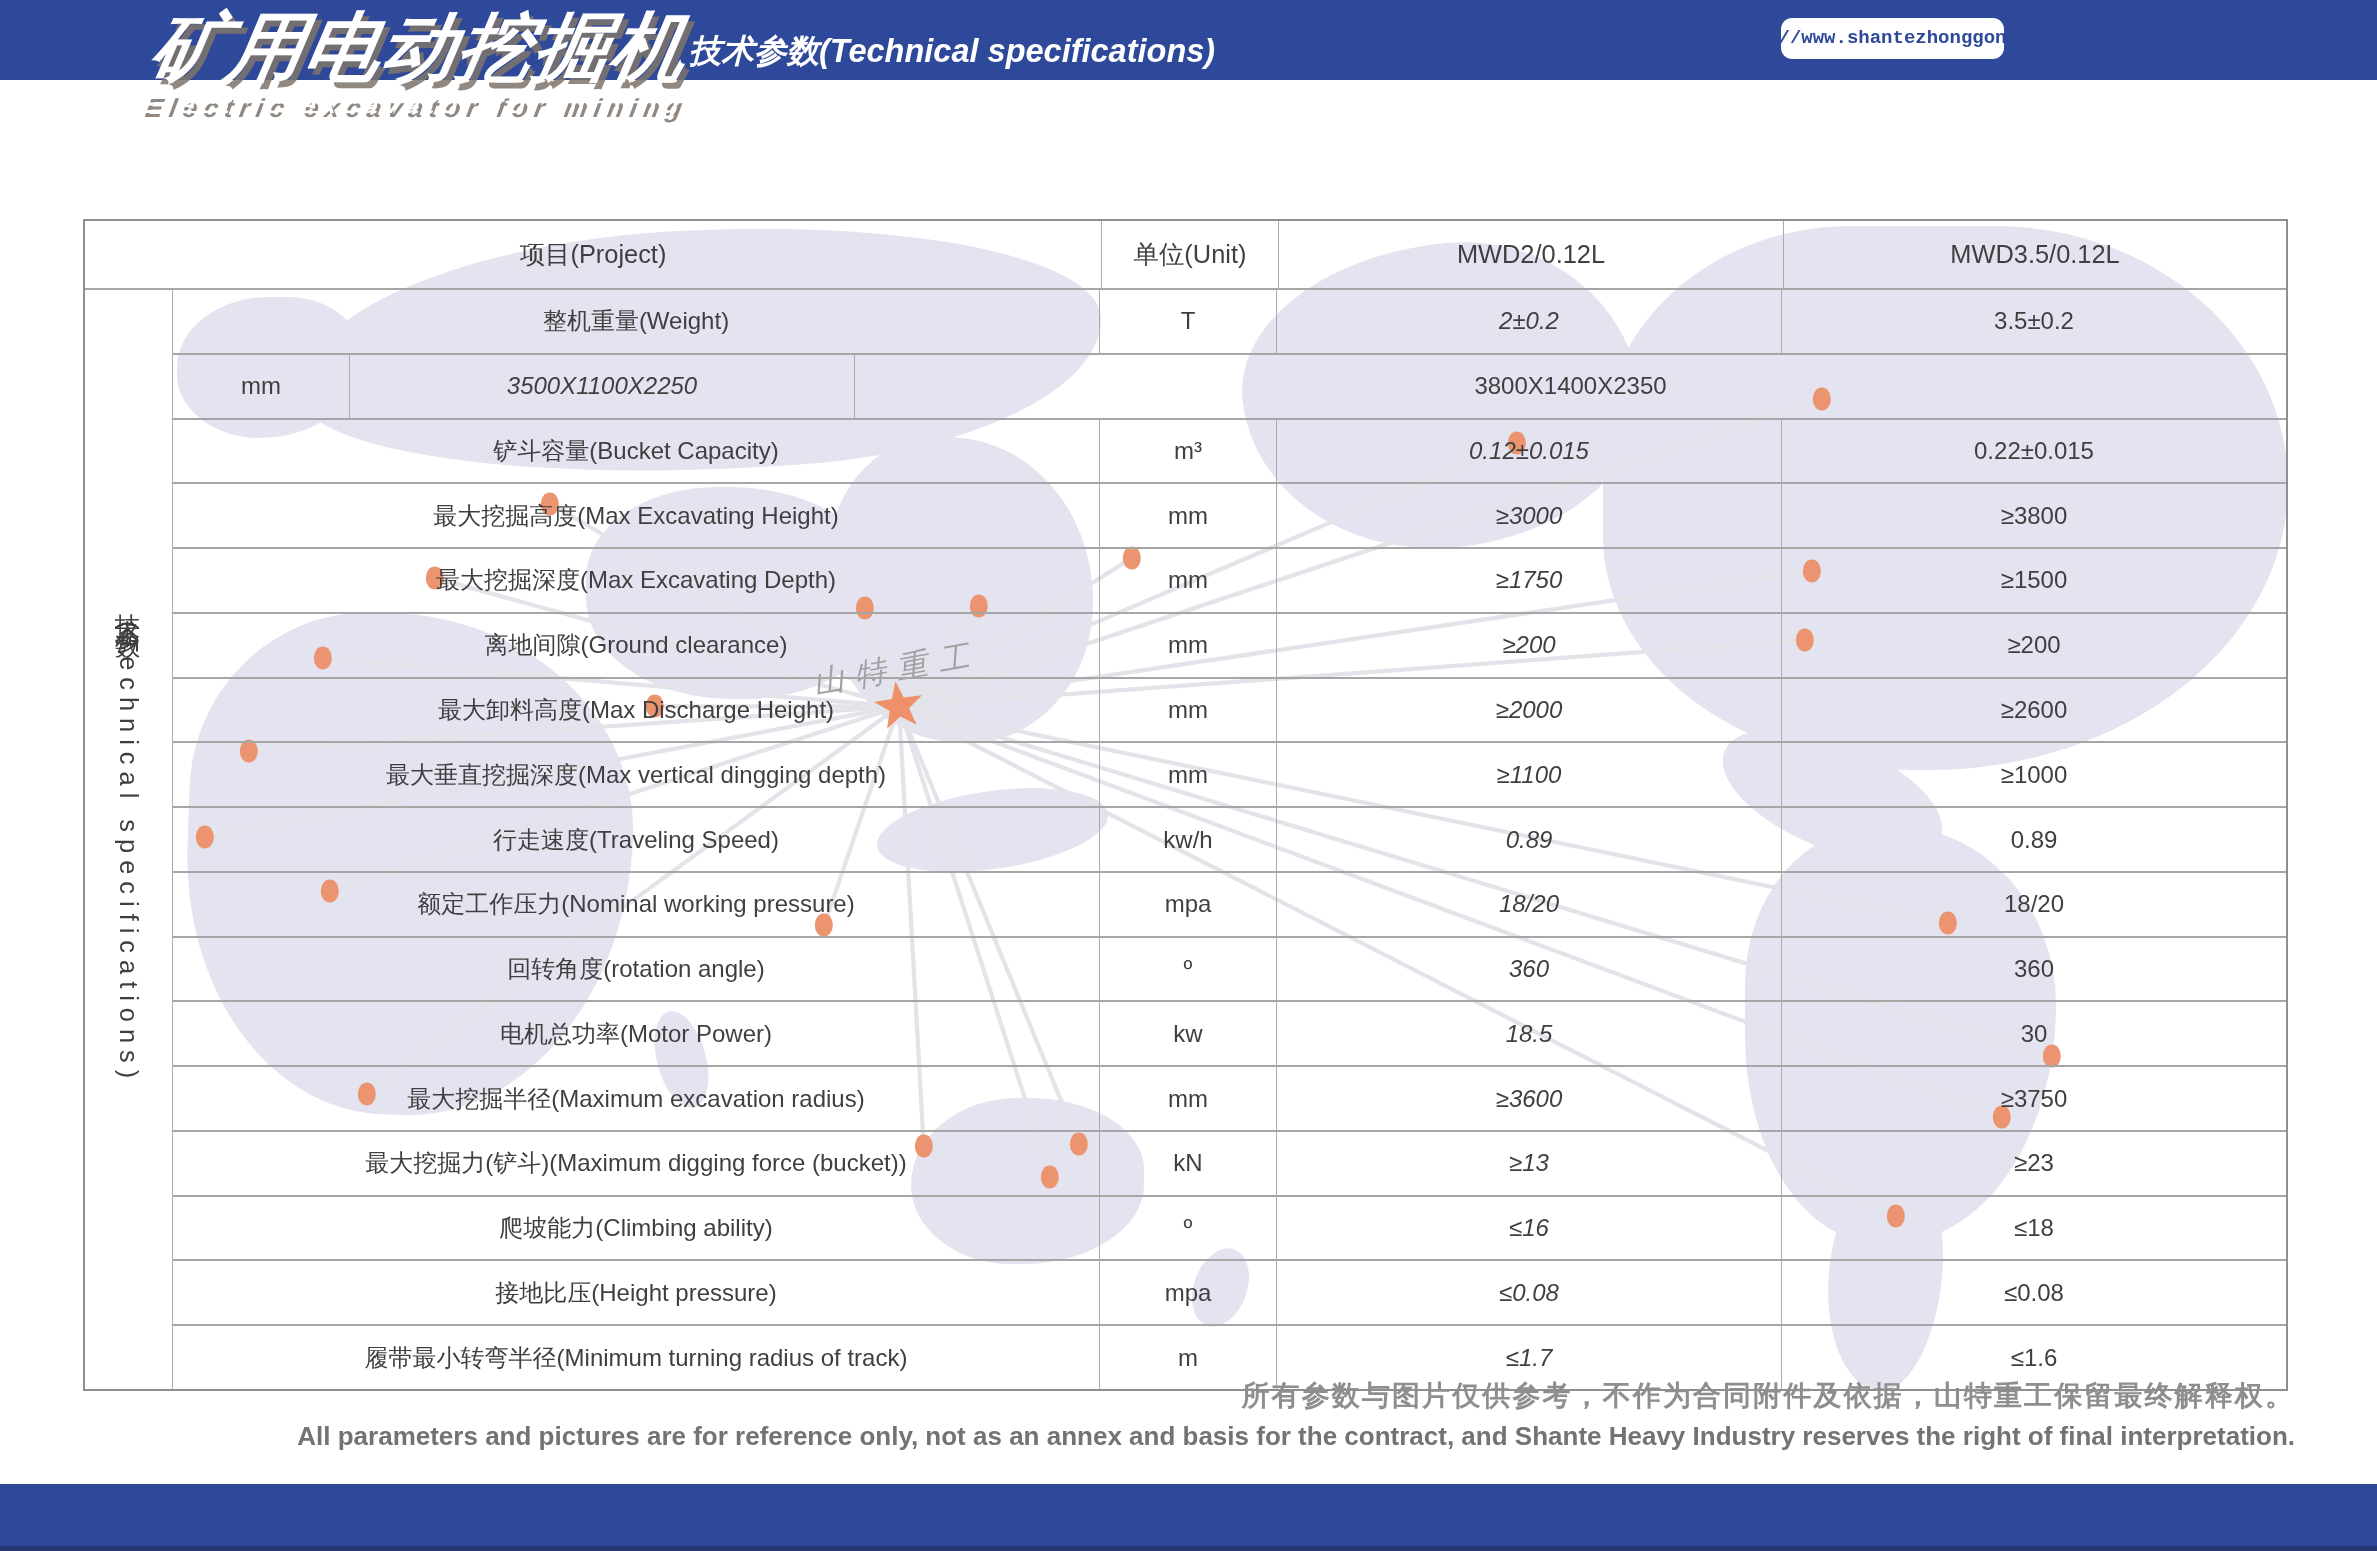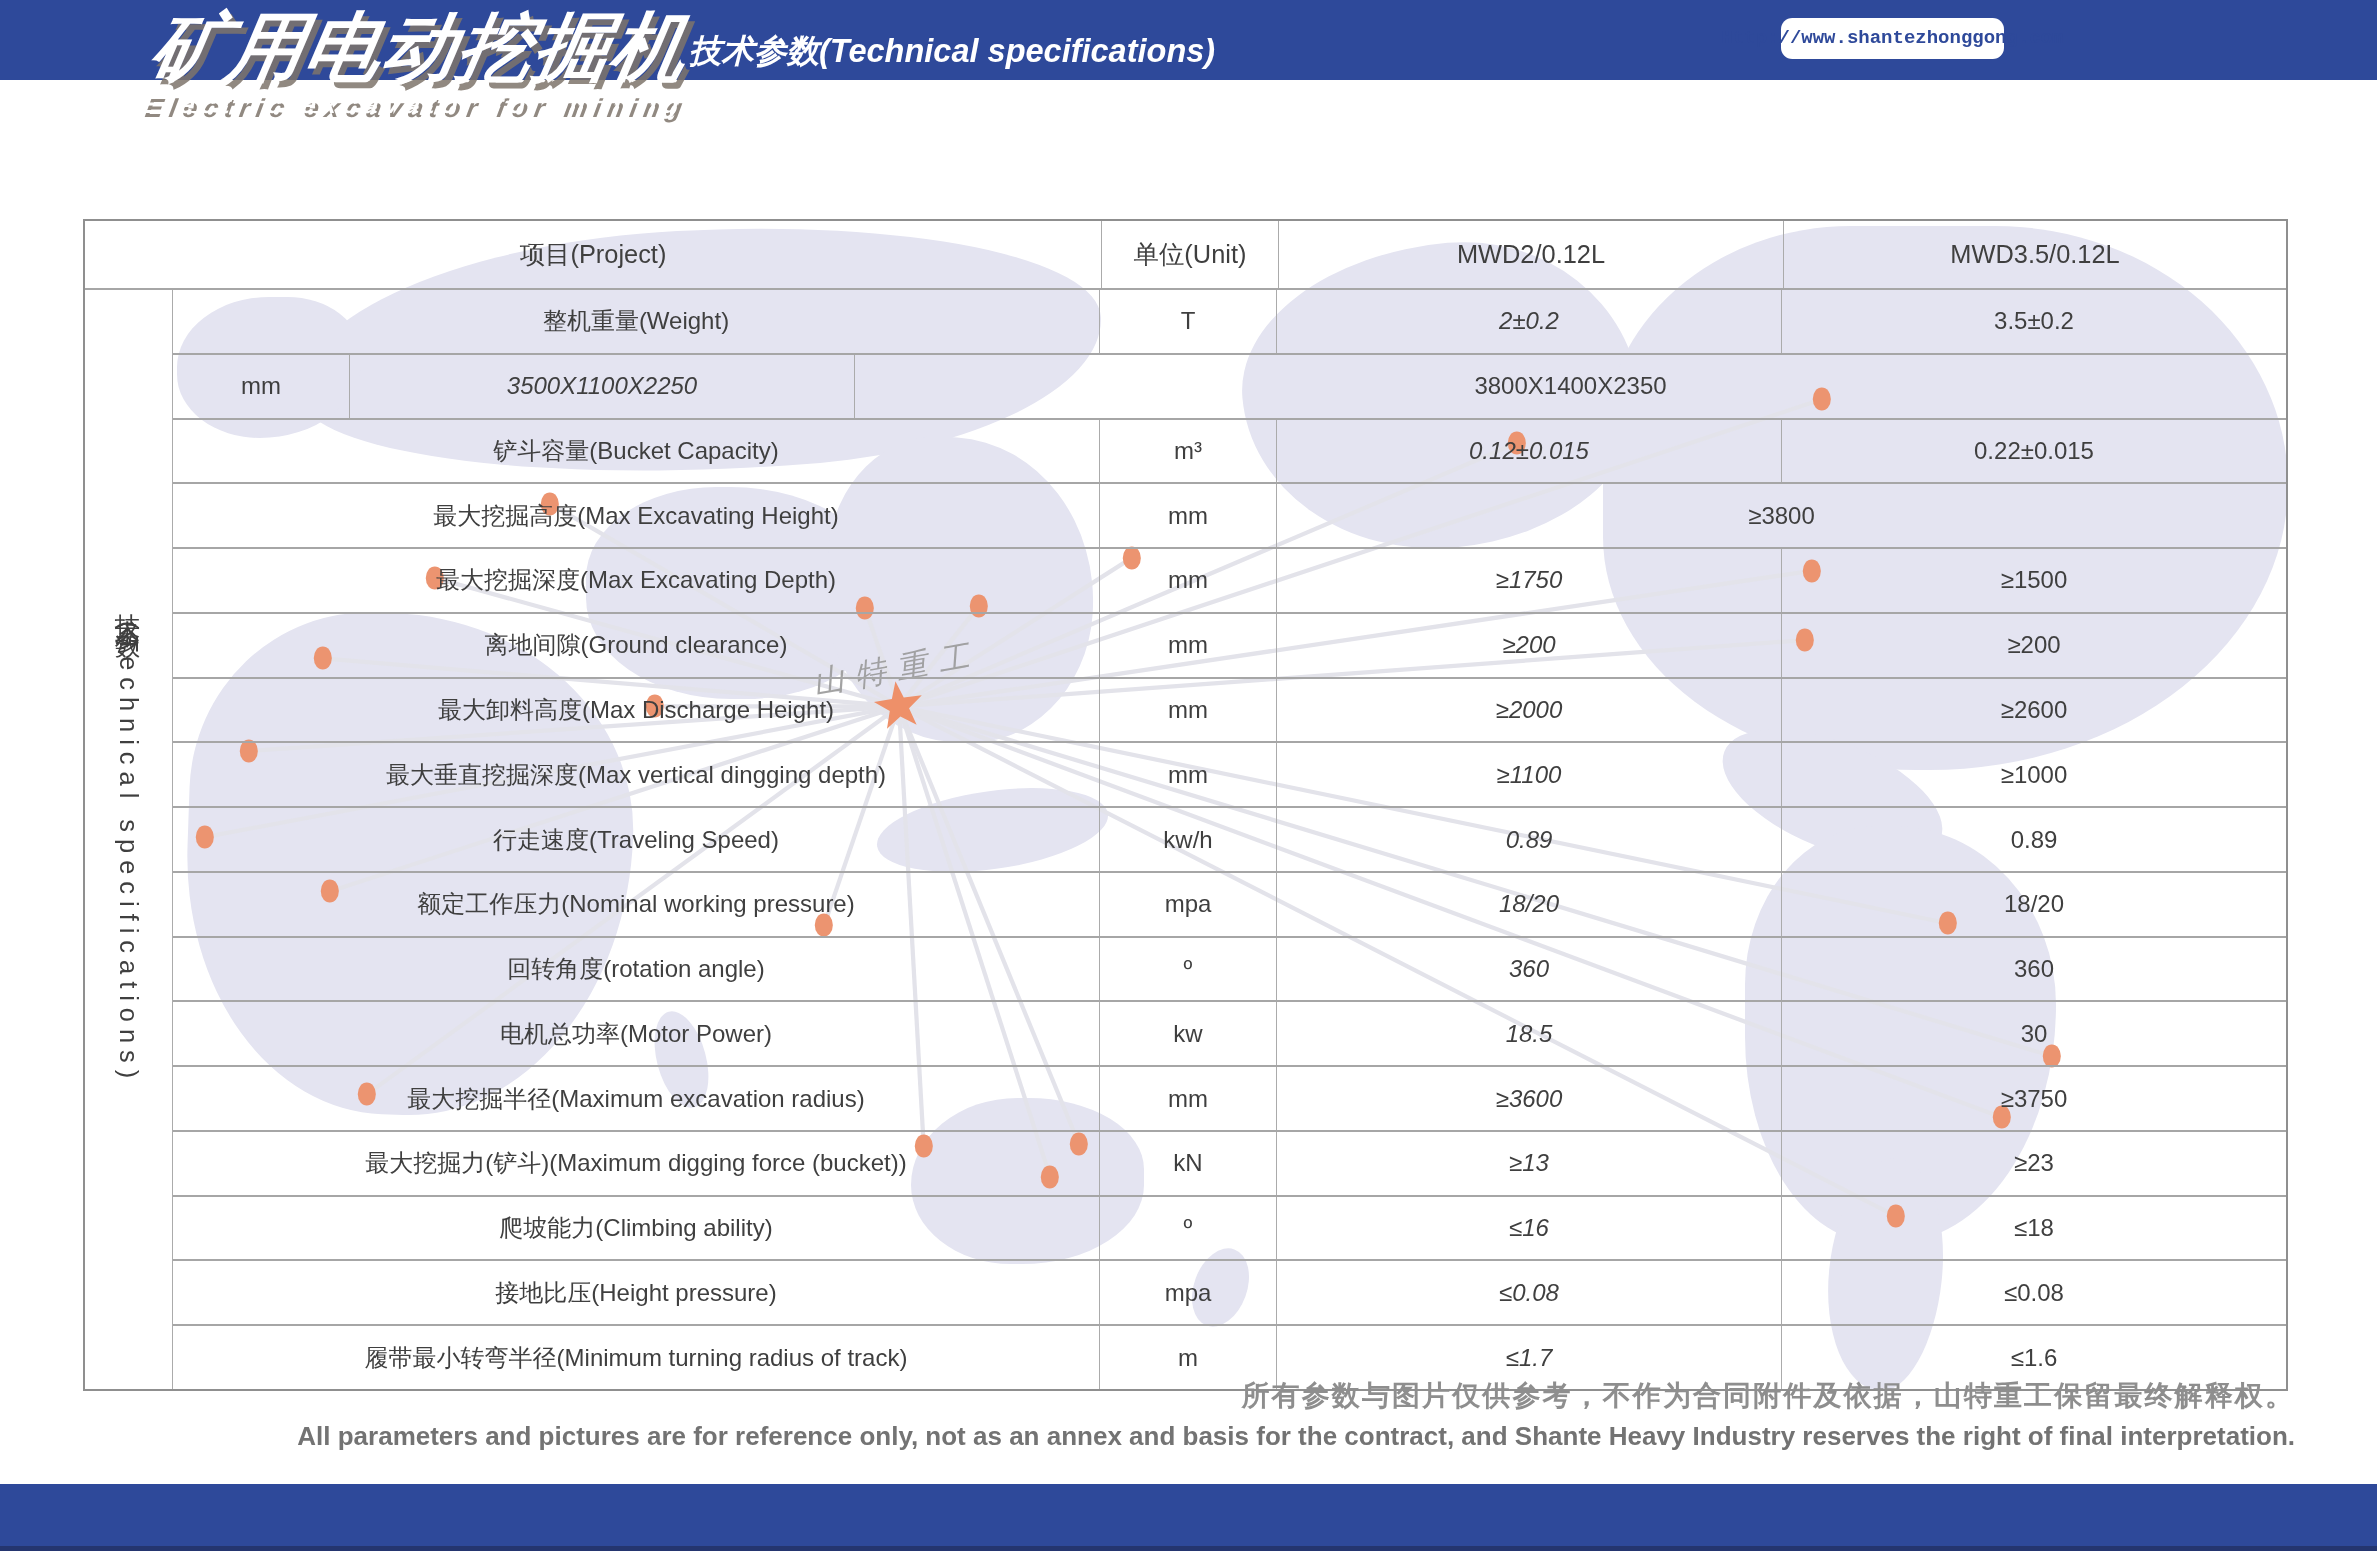--- a/index.html
+++ b/index.html
@@ -179,20 +179,21 @@
           </div>
           <div class="row">
             <div class="cell name">铲斗容量(Bucket Capacity)</div>
             <div class="cell unit">m³</div>
             <div class="cell model_a">0.12±0.015</div>
             <div class="cell model_b">0.22±0.015</div>
           </div>
           <div class="row">
             <div class="cell name">最大挖掘高度(Max Excavating Height)</div>
             <div class="cell unit">mm</div>
+            <div class="cell model_a">≥3000</div>
             <div class="cell model_b">≥3800</div>
           </div>
           <div class="row">
             <div class="cell name">最大挖掘深度(Max Excavating Depth)</div>
             <div class="cell unit">mm</div>
             <div class="cell model_a">≥1750</div>
             <div class="cell model_b">≥1500</div>
           </div>
           <div class="row">
             <div class="cell name">离地间隙(Ground clearance)</div>

